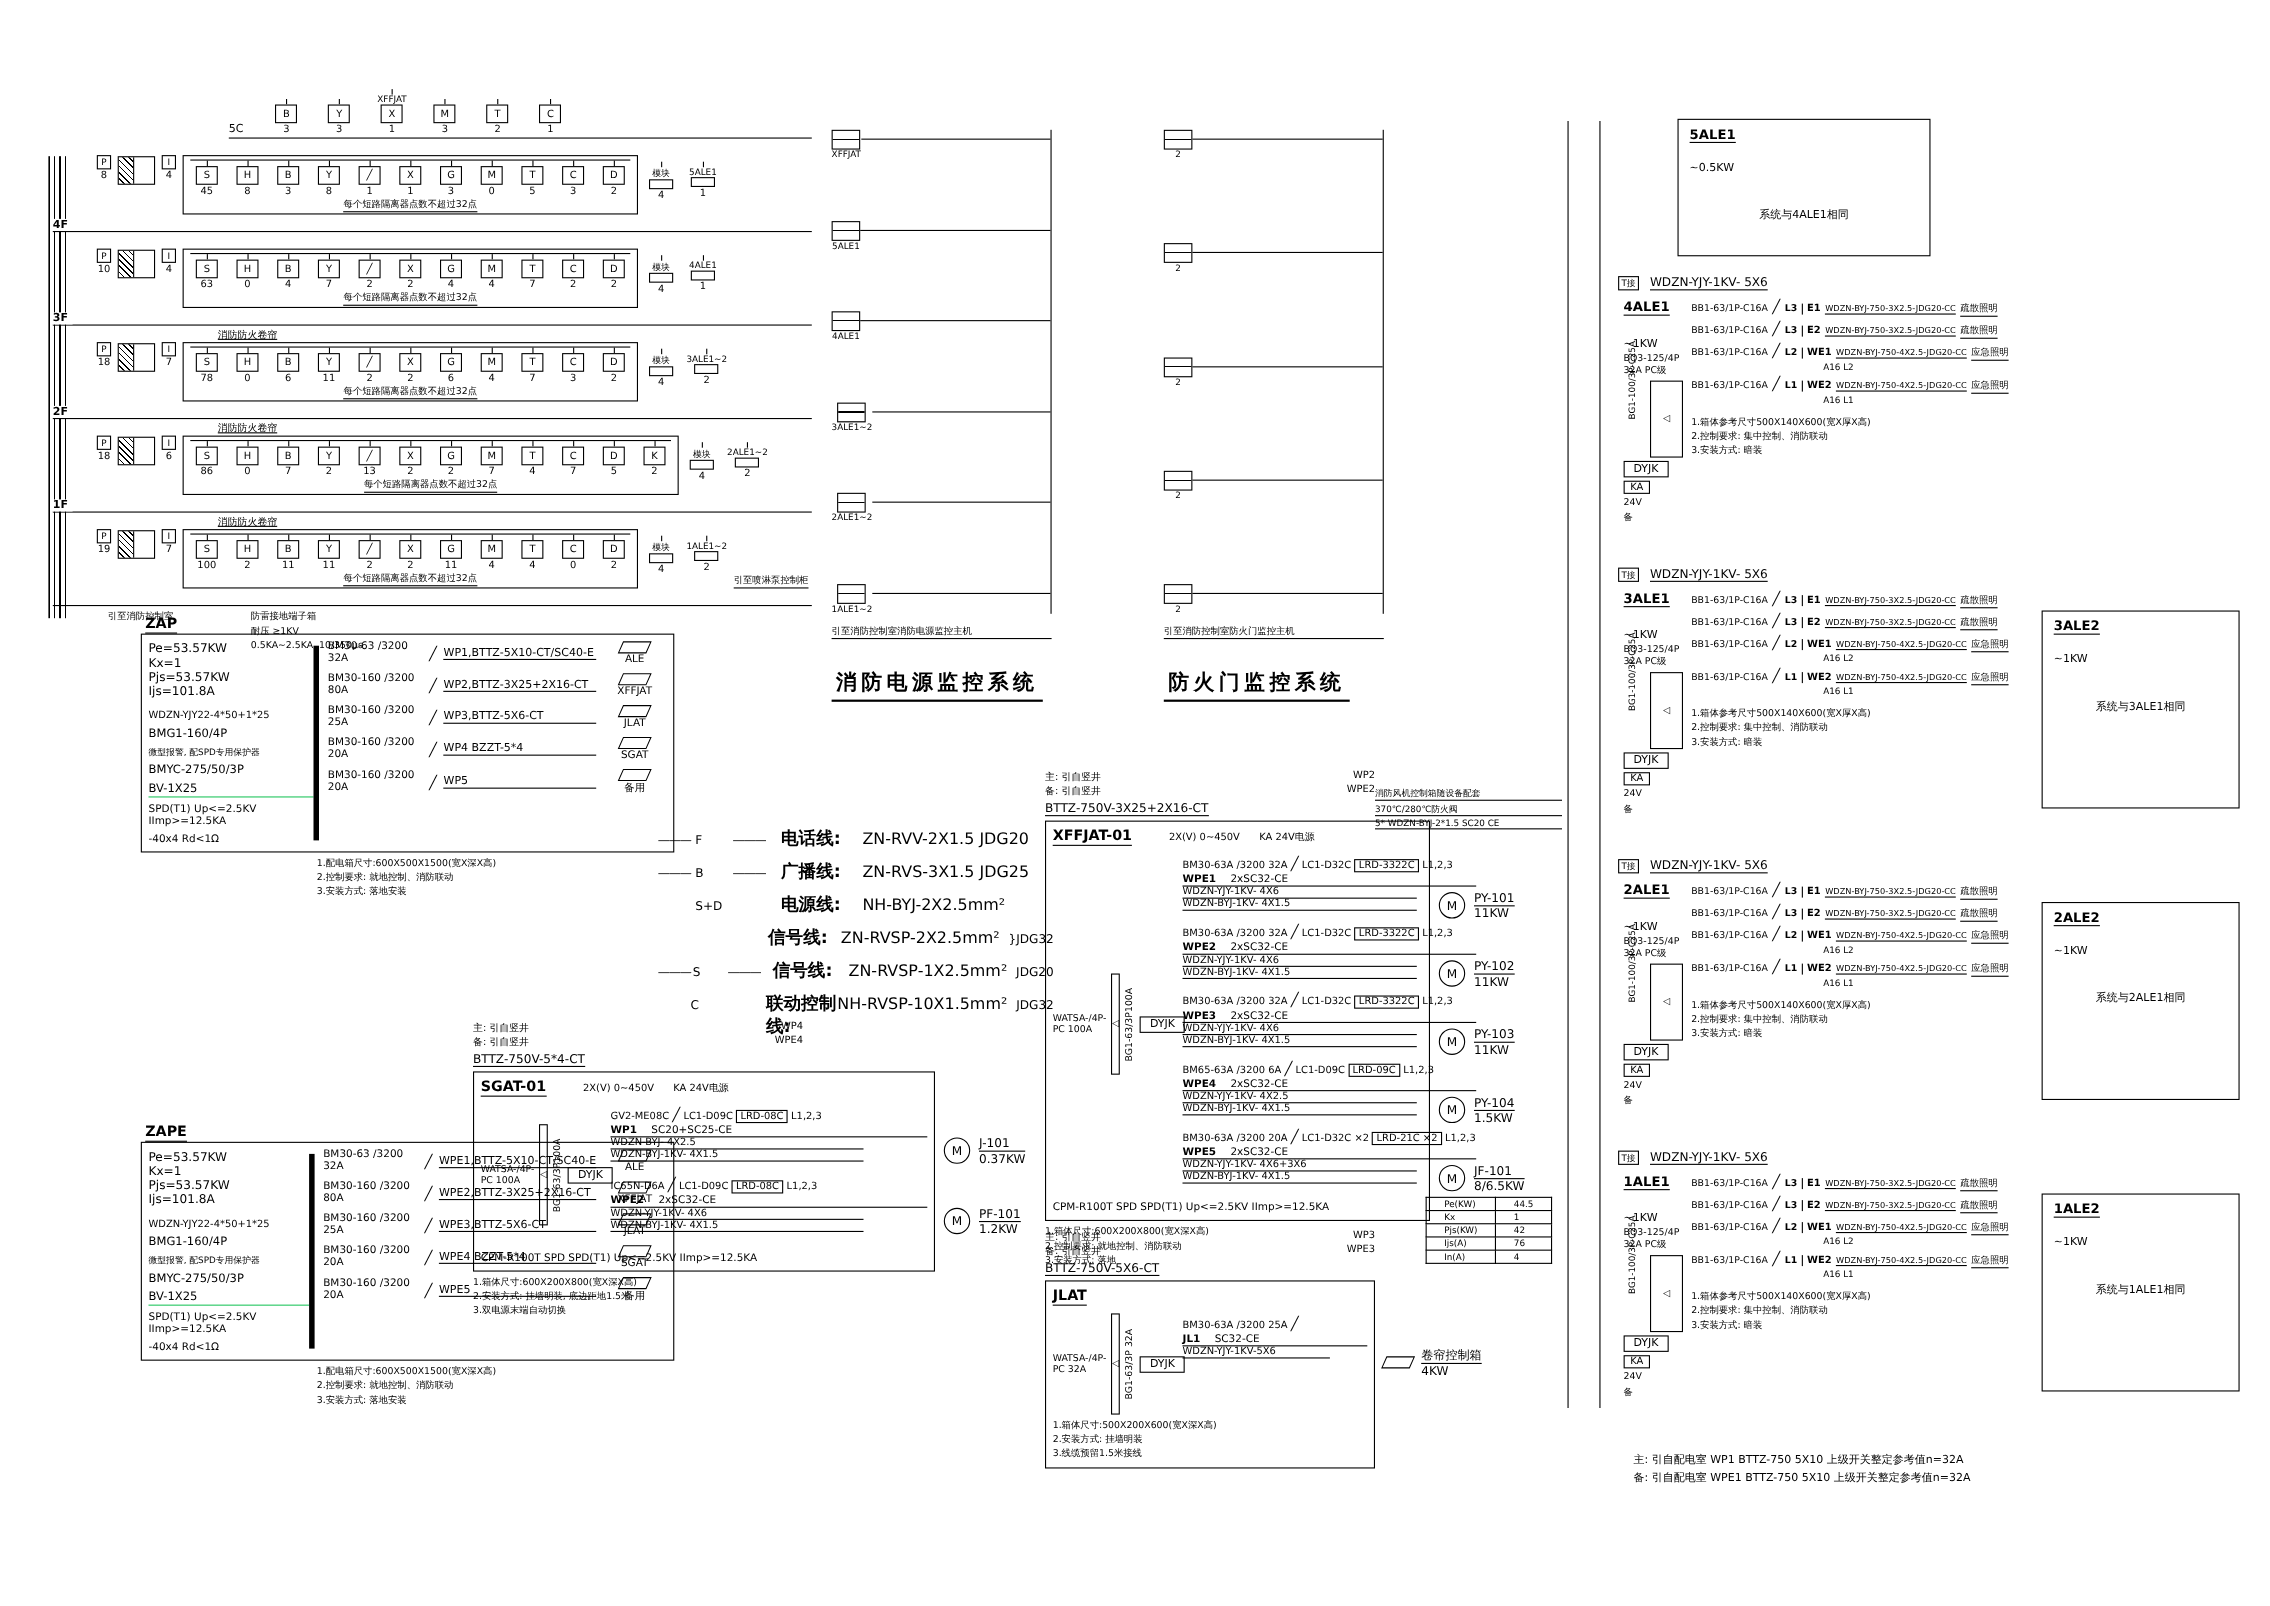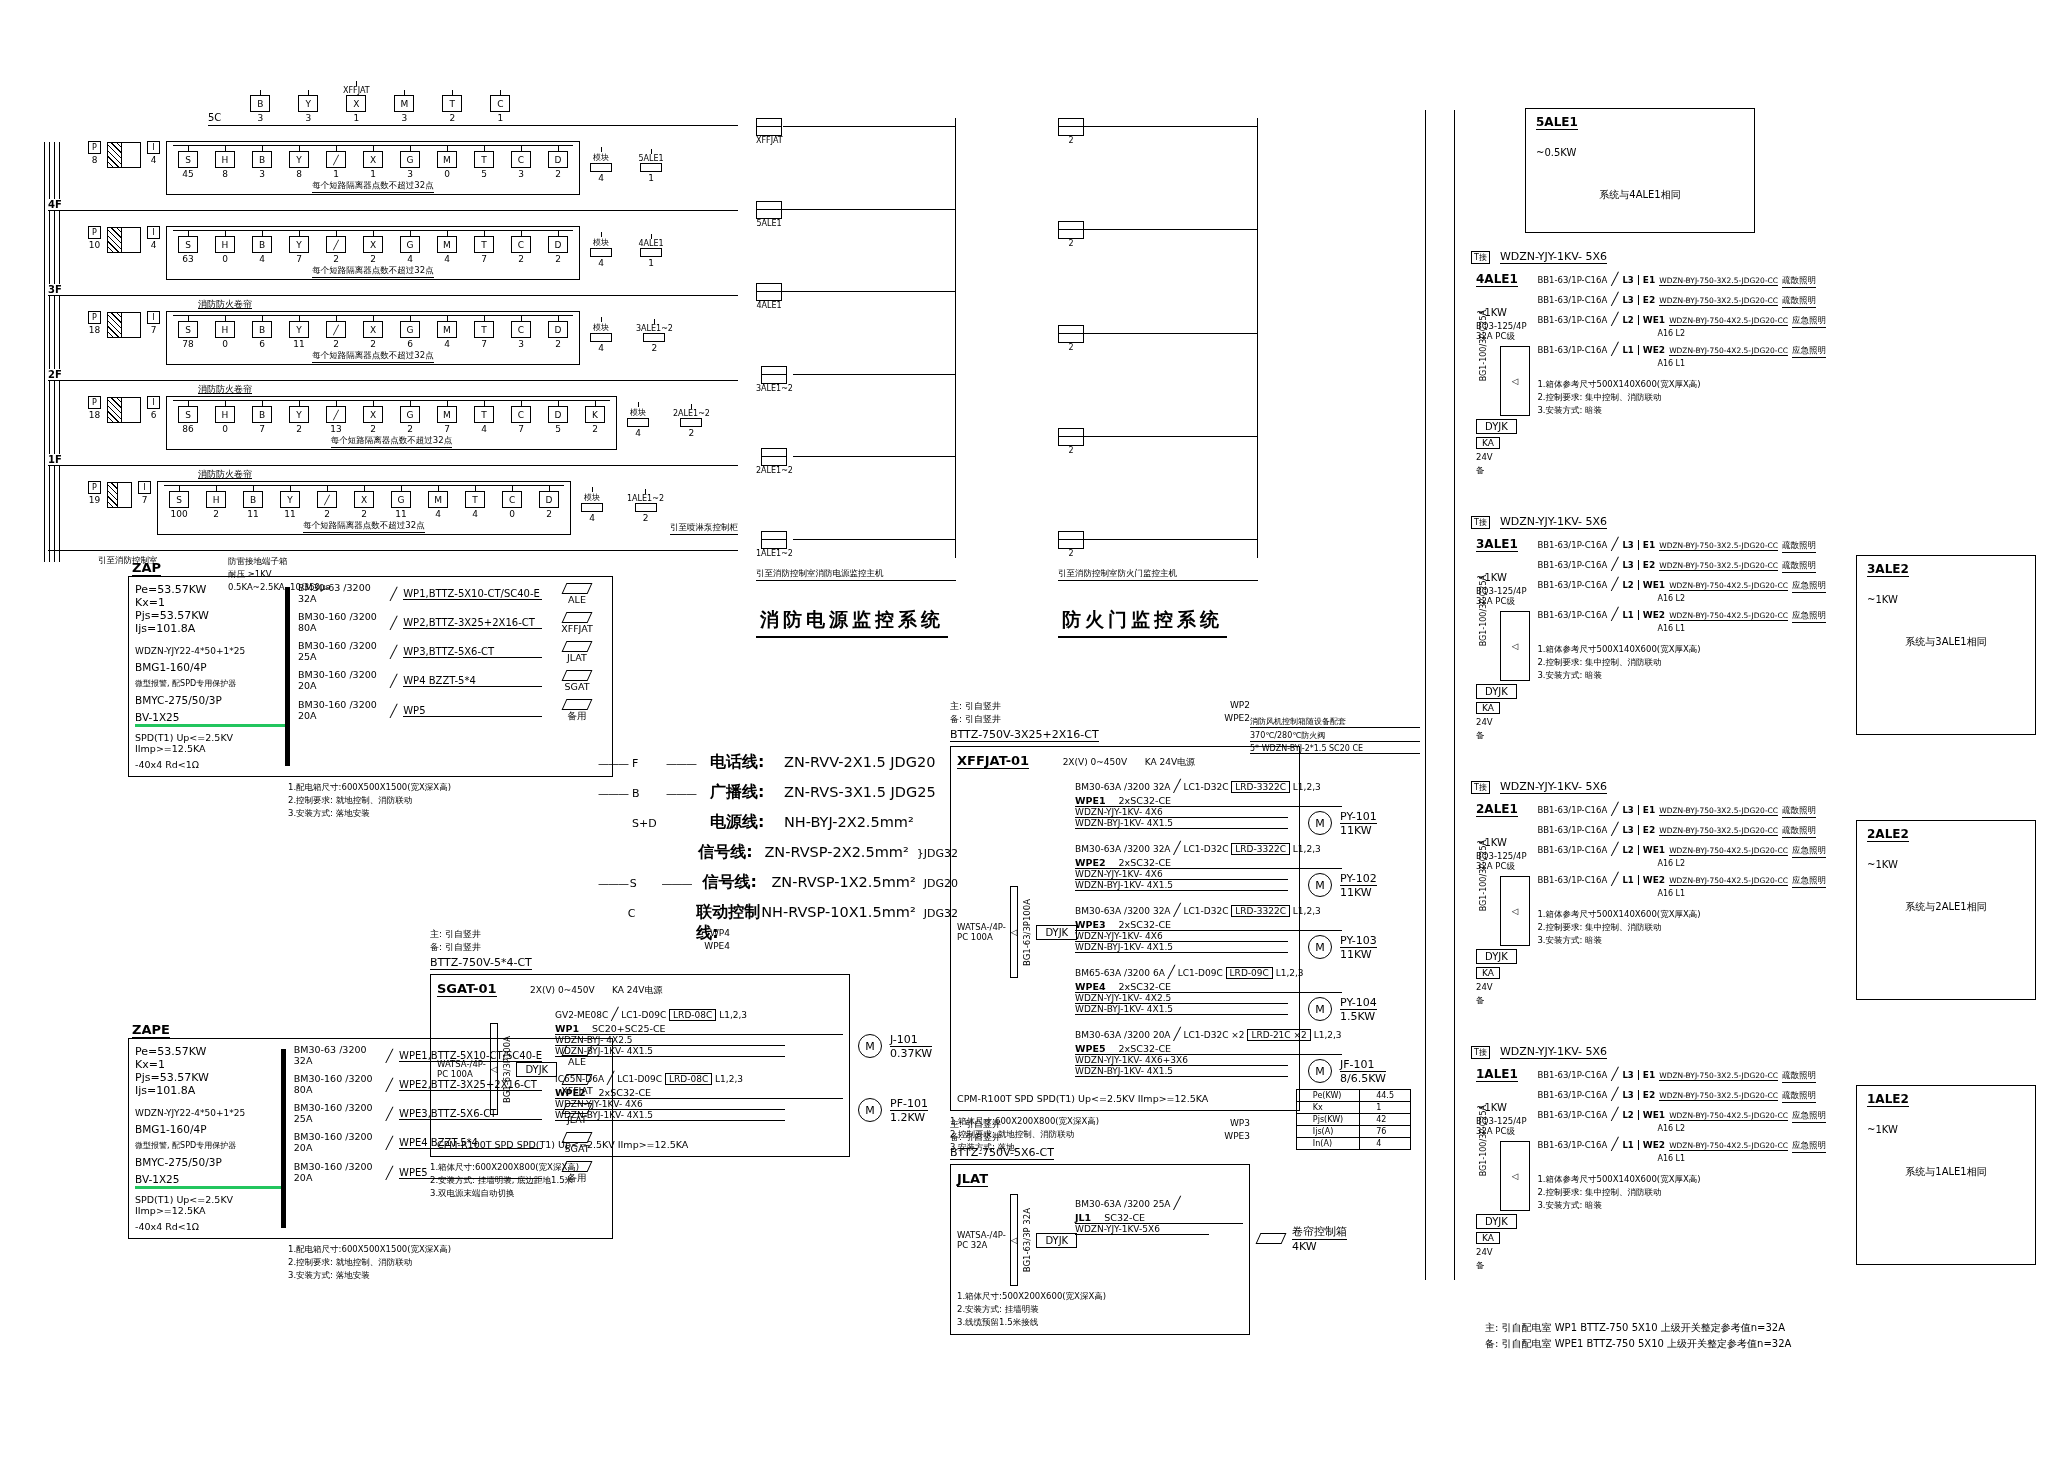--- a/index.html
+++ b/index.html
@@ -1,21 +1,21 @@
 <!DOCTYPE html>
 <html><head>
 <meta charset="utf-8">
 <style>
   *{box-sizing:border-box;margin:0;padding:0}
   html,body{background:#fff}
   body{width:2064px;height:1460px;position:relative;color:#000;
        font-family:"DejaVu Sans",sans-serif;font-size:11px;overflow:hidden}
   .b{border:1px solid #000}
   .sec{position:absolute}
-  .u{border-bottom:3px solid #22c55e;padding-bottom:1px}
+  .u{border-bottom:1px solid #22c55e;padding-bottom:1px}
   .sys-title{font-size:22px;letter-spacing:7px;font-weight:600;
              border-bottom:2px solid #000;display:inline-block;padding:0 4px 3px}
   
   #fire-alarm{left:88px;top:82px;width:650px}
   .trunk{position:absolute;left:-44px;top:60px;width:16px;height:420px;
          background:repeating-linear-gradient(90deg,#000 0 1px,transparent 1px 5px)}
   .fa-top{display:flex;align-items:flex-end;gap:14px;margin-left:120px;height:44px;
           border-bottom:1px solid #000;padding-bottom:2px}
   .tag5c{font-size:10px;margin-right:10px}
   .fa-top-items{display:flex;gap:18px;align-items:flex-end}
@@ -31,21 +31,21 @@
   .ptag,.iso{display:flex;flex-direction:column;align-items:center}
   .pbox,.isobox{width:13px;height:13px;border:1px solid #000;font-size:8px;
        display:flex;align-items:center;justify-content:center}
   .ctrl{width:34px;height:26px;border:1px solid #000;display:flex;margin-top:1px}
   .ctrl-a{flex:1;border-right:1px solid #000;background:
       repeating-linear-gradient(45deg,transparent 0 3px,#000 3px 4px)}
   .ctrl-b{flex:1.4}
   .devstrip{border:1px solid #000;padding:3px 6px 1px;display:flex;flex-direction:column}
   .devs{display:flex;gap:7px;border-top:1px solid #000;padding-top:0}
   .cap{font-size:8.5px;text-align:center;margin:1px auto 0;border-bottom:1px solid #000}
-  .tails{display:flex;gap:20px;align-items:flex-end;padding-top:6px}
+  .tails{display:flex;gap:8px;align-items:flex-start;padding-top:6px}
   .tailsym{width:22px;height:9px}
   .endnote{font-size:8.5px;align-self:flex-end;border-bottom:1px solid #000;white-space:nowrap}
   .floorline{border-bottom:1px solid #000;margin:6px 0 2px -40px;position:relative;height:10px}
   .floorlbl{position:absolute;left:0;top:-2px;font-size:10px;font-weight:600;background:#fff;padding-right:4px}
   .fa-bottom{display:flex;gap:40px;margin:4px 0 8px 10px}
   .leftnote{font-size:8.5px;width:90px}
   .gnote{font-size:8.5px;line-height:1.5}
   .fa-titlewrap{text-align:center;margin-top:14px}
   
   .mon{width:200px}

